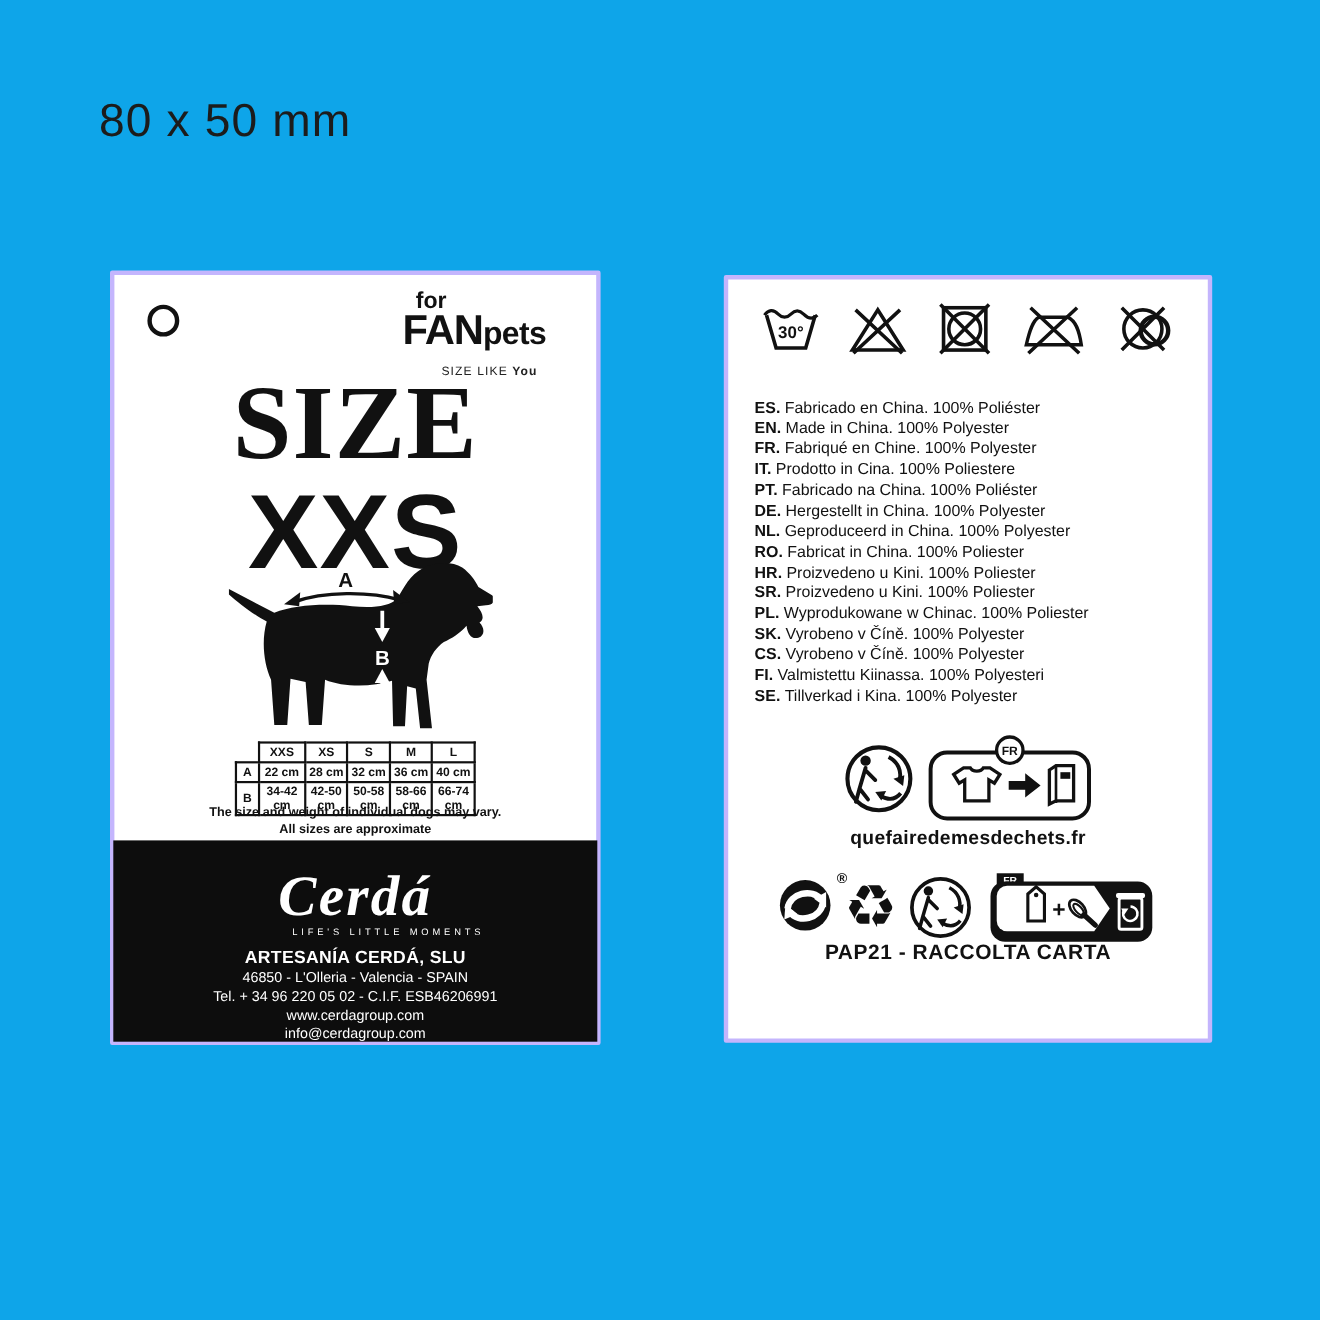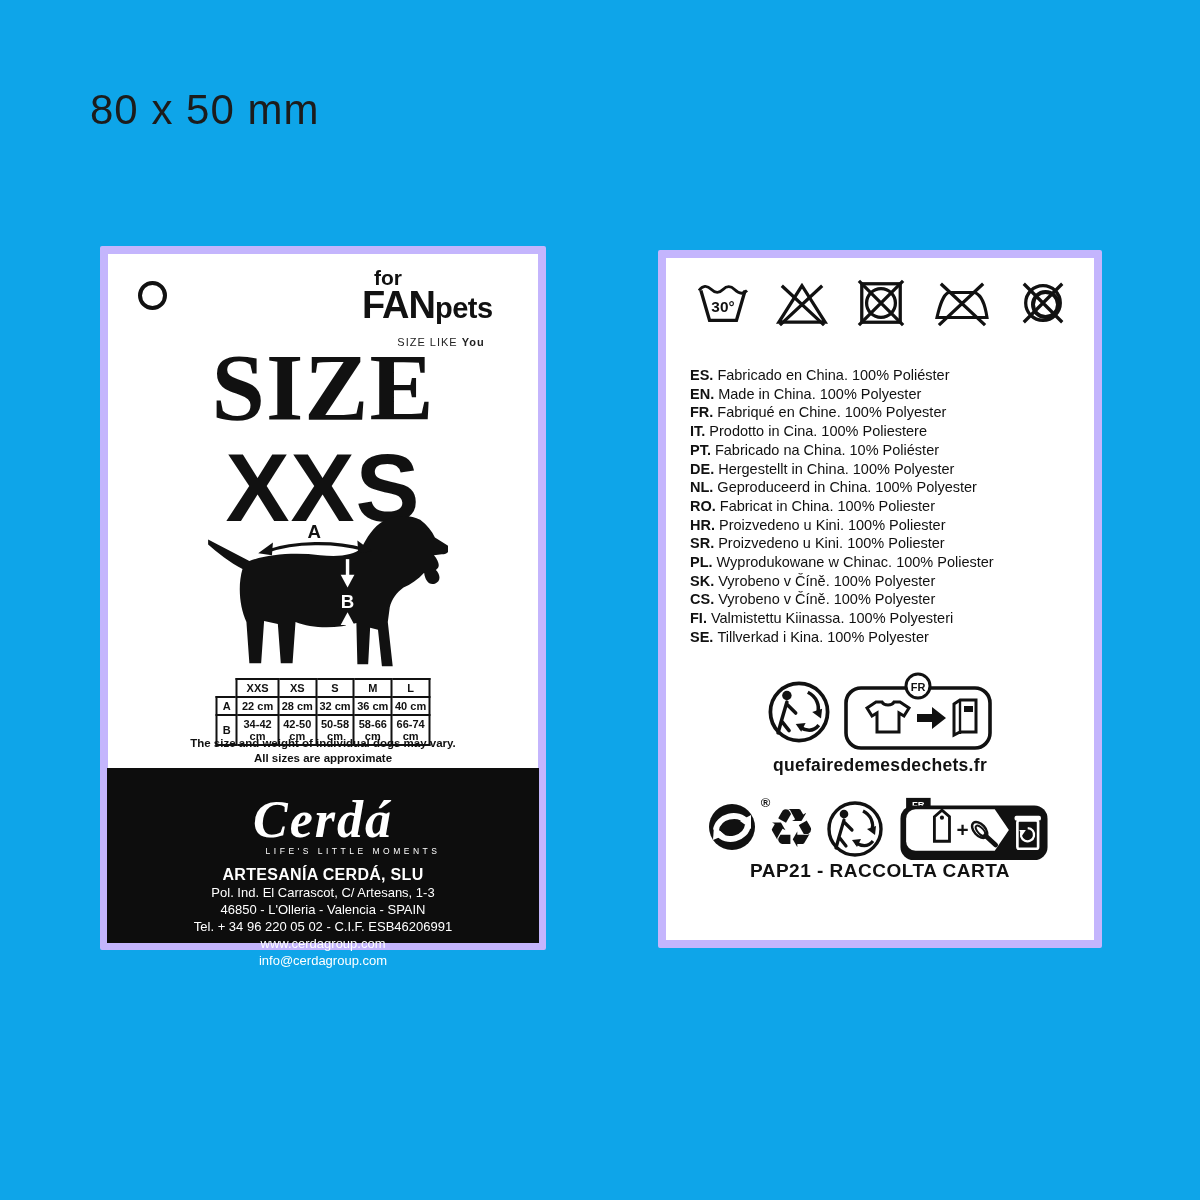--- a/index.html
+++ b/index.html
@@ -1,21 +1,21 @@
 <!DOCTYPE html>
 <html><head>
 <meta charset="utf-8">
 <style>
   * { margin:0; padding:0; box-sizing:border-box; }
   html,body { width:1200px; height:1200px; background:#ffffff; font-family:"Liberation Sans", sans-serif; color:#111; }
   .canvas { position:relative; width:1200px; height:1200px; background:#0ea5e9; overflow:hidden; }
 
   .dim-label { position:absolute; left:90px; top:86px; font-size:42px; font-weight:400; color:#1c1c1c; letter-spacing:1px; }
 
-  .tag { position:absolute; background:#fff; border:8px solid #c4b5fd; border-radius:2px; }
+  .tag { position:absolute; background:#fff; border:4px solid #c4b5fd; border-radius:2px; }
   #front-tag { left:100px; top:246px; width:446px; height:704px; }
   #back-tag  { left:658px; top:250px; width:444px; height:698px; }
 
   .hole { position:absolute; width:29px; height:29px; border:4.5px solid #111; border-radius:50%; background:#fff; }
   #front-tag .hole { left:30px; top:27px; }
   #back-tag .hole { right:34px; top:32px; }
 
   
   .brand { position:absolute; right:18px; top:14px; width:158px; text-align:center; }
   .brand .for { display:block; text-align:left; margin-left:12px; font-size:21px; font-weight:bold; line-height:20px; }
@@ -131,21 +131,20 @@
 
     <div class="note">
       <div>The size and weight of individual dogs may vary.</div>
       <div>All sizes are approximate</div>
     </div>
 
     <div class="black-band">
       <div class="cerda-logo">Cerdá</div>
       <div class="cerda-tagline">LIFE'S LITTLE MOMENTS</div>
       <div class="company">ARTESANÍA CERDÁ, SLU</div>
-      <div class="addr">Pol. Ind. El Carrascot, C/ Artesans, 1-3</div>
       <div class="addr">46850 - L'Olleria - Valencia - SPAIN</div>
       <div class="addr">Tel. + 34 96 220 05 02 - C.I.F. ESB46206991</div>
       <div class="addr">www.cerdagroup.com</div>
       <div class="addr">info@cerdagroup.com</div>
     </div>
   </div>
 
   <div class="tag" id="back-tag">
     <div class="hole"></div>
 
@@ -172,21 +171,21 @@
         <circle cx="28" cy="26" r="18" fill="none" stroke="#111" stroke-width="3.4"></circle>
         <path d="M8,6 L48,46 M48,6 L8,46" fill="none" stroke="#111" stroke-width="3.4"></path>
       </svg>
     </div>
 
     <div class="langs">
       <div class="lang-line"><span class="code">ES.</span><span>Fabricado en China. 100% Poliéster</span></div>
       <div class="lang-line"><span class="code">EN.</span><span>Made in China. 100% Polyester</span></div>
       <div class="lang-line"><span class="code">FR.</span><span>Fabriqué en Chine. 100% Polyester</span></div>
       <div class="lang-line"><span class="code">IT.</span><span>Prodotto in Cina. 100% Poliestere</span></div>
-      <div class="lang-line"><span class="code">PT.</span><span>Fabricado na China. 10% Poliéster</span></div>
+      <div class="lang-line"><span class="code">PT.</span><span>Fabricado na China. 100% Poliéster</span></div>
       <div class="lang-line"><span class="code">DE.</span><span>Hergestellt in China. 100% Polyester</span></div>
       <div class="lang-line"><span class="code">NL.</span><span>Geproduceerd in China. 100% Polyester</span></div>
       <div class="lang-line"><span class="code">RO.</span><span>Fabricat in China. 100% Poliester</span></div>
       <div class="lang-line"><span class="code">HR.</span><span>Proizvedeno u Kini. 100% Poliester</span></div>
       <div class="lang-line"><span class="code">SR.</span><span>Proizvedeno u Kini. 100% Poliester</span></div>
       <div class="lang-line"><span class="code">PL.</span><span>Wyprodukowane w Chinac. 100% Poliester</span></div>
       <div class="lang-line"><span class="code">SK.</span><span>Vyrobeno v Číně. 100% Polyester</span></div>
       <div class="lang-line"><span class="code">CS.</span><span>Vyrobeno v Číně. 100% Polyester</span></div>
       <div class="lang-line"><span class="code">FI.</span><span>Valmistettu Kiinassa. 100% Polyesteri</span></div>
       <div class="lang-line"><span class="code">SE.</span><span>Tillverkad i Kina. 100% Polyester</span></div>

